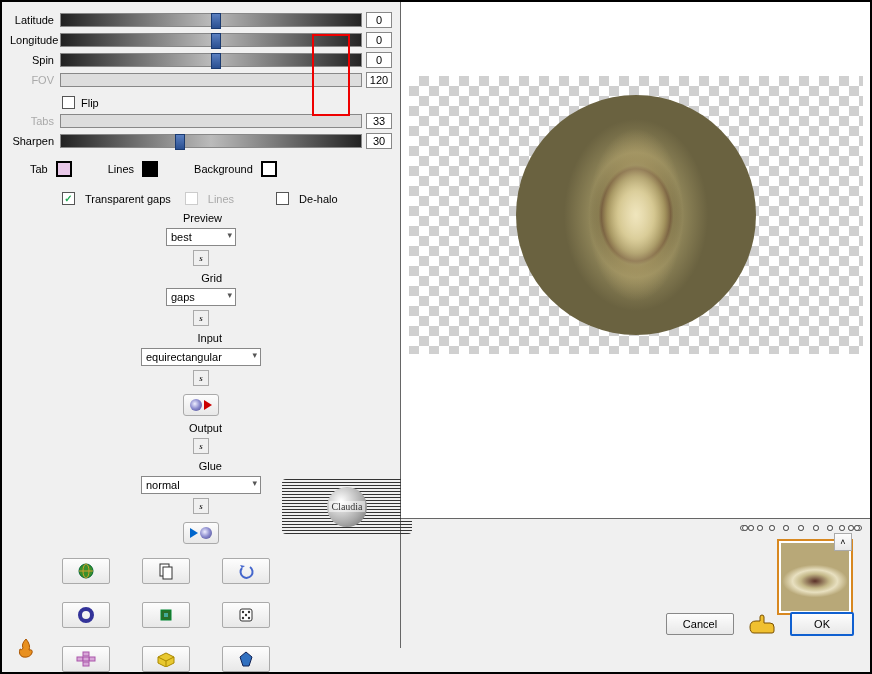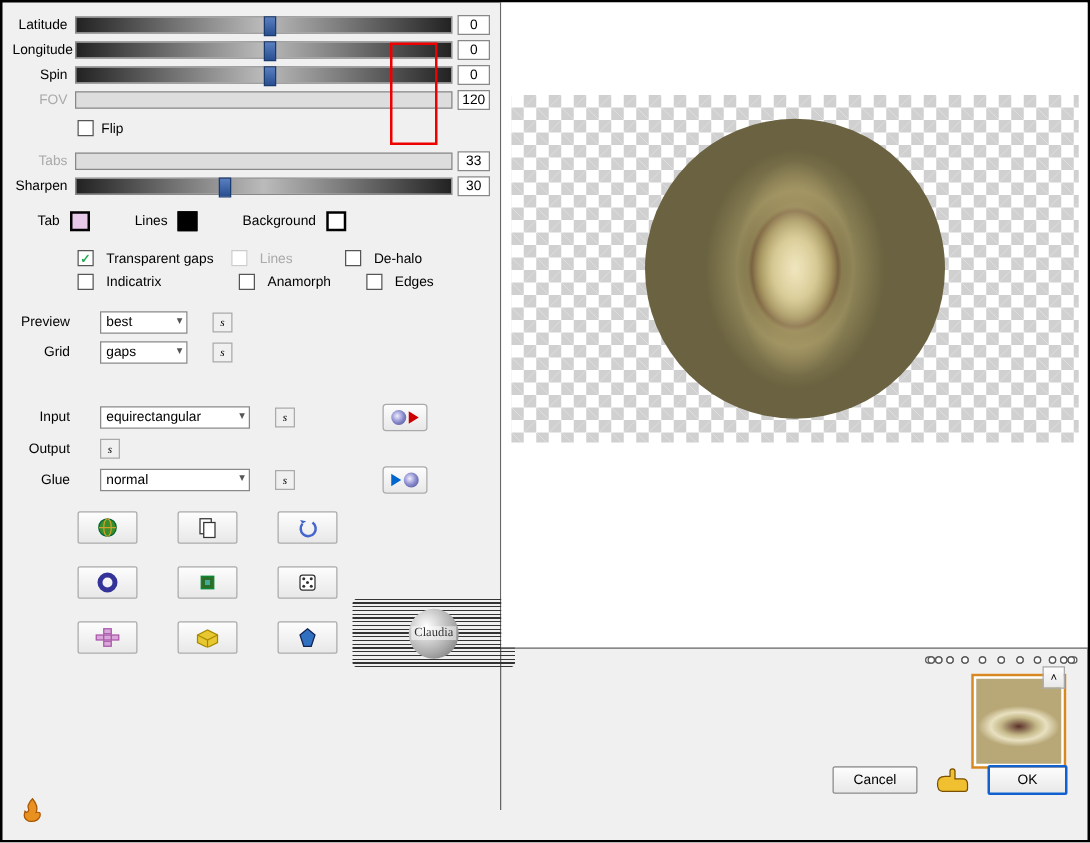--- a/index.html
+++ b/index.html
@@ -26,21 +26,21 @@
   .cbx { width: 13px; height: 13px; border: 1px solid #555; background: #fff; display: inline-flex; align-items: center; justify-content: center; font-size: 10px; color: #2a5; font-weight: bold; }
   .dis-txt { color: #aaa; }
 
   .color-row { display: flex; align-items: center; padding: 8px 0 8px 20px; gap: 8px; }
   .swatch { width: 16px; height: 16px; border: 2px solid #000; }
   
   .opts-block { padding: 4px 0; }
   .opts-line { display: flex; align-items: center; padding: 3px 0 3px 52px; gap: 10px; }
   .opts-line .cbx + span { margin-right: 4px; }
 
-  .sel-row { display: flex; align-items: center; margin-bottom: 6px; gap: 20px; }
+  .sel-row { display: flex; align-items: center; margin-bottom: 6px; gap: 4px; flex-direction: column; }
   .sel-label { width: 50px; text-align: right; padding-right: 4px; }
   .sel { border: 1px solid #888; background: #fff; padding: 2px 14px 2px 4px; position: relative; min-width: 70px; }
   .sel::after { content: "▾"; position: absolute; right: 3px; top: 1px; font-size: 9px; color: #555; }
   .sel.wide { min-width: 120px; }
   .sel.redborder { border: 2px solid #e00; }
   .mini-btn { width: 16px; height: 16px; border: 1px solid #aaa; background: #f0f0f0; display: inline-flex; align-items: center; justify-content: center; font-size: 9px; font-style: italic; font-family: serif; }
 
   .icon-grid { display: grid; grid-template-columns: repeat(3, 60px); gap: 18px 20px; margin-top: 8px; margin-left: 52px; }
   .icon-btn { width: 48px; height: 26px; border: 1px solid #aaa; border-radius: 2px; background: linear-gradient(#fdfdfd,#e8e8e8); display: flex; align-items: center; justify-content: center; }
 
@@ -160,30 +160,20 @@
 
       <div class="opts-block">
         <div class="opts-line">
           <span class="cbx">✓</span>
           <span>Transparent gaps</span>
           <span class="cbx" style="border-color:#ccc"></span>
           <span class="dis-txt">Lines</span>
           <span style="width:18px"></span>
           <span class="cbx"></span>
           <span>De-halo</span>
-        </div>
-        <div class="opts-line">
-          <span class="cbx"></span>
-          <span>Indicatrix</span>
-          <span style="width:38px"></span>
-          <span class="cbx"></span>
-          <span>Anamorph</span>
-          <span style="width:4px"></span>
-          <span class="cbx"></span>
-          <span>Edges</span>
         </div>
       </div>
 
       <div style="height:10px"></div>
 
       <div class="sel-row">
         <span class="sel-label">Preview</span>
         <span class="sel"><span>best</span></span>
         <span class="mini-btn">s</span>
       </div>

